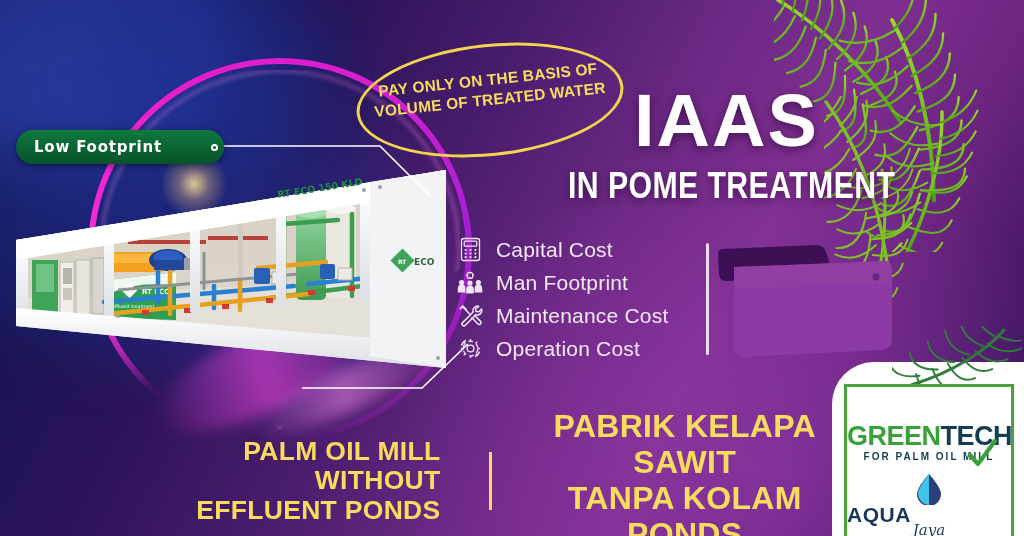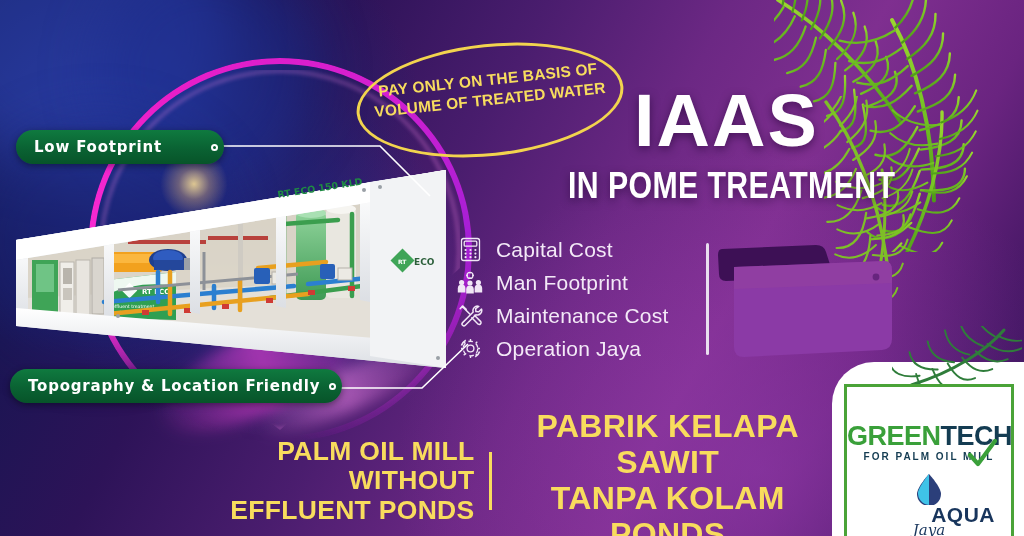--- a/index.html
+++ b/index.html
@@ -86,39 +86,39 @@
   .frow .ic{width:30px;height:26px;flex:0 0 auto;margin-right:11px;display:flex;align-items:center;justify-content:center;}
   .frow .lbl{color:#f3e9f7;font-size:21px;letter-spacing:.2px;
     font-family:Liberation Sans, sans-serif;}
 
   
   #divider{position:absolute;left:706px;top:243px;width:3px;height:112px;
     background:#f2eef6;border-radius:2px;opacity:.92;}
   #pond{position:absolute;left:716px;top:243px;width:178px;height:118px;}
 
   
-  #bottom{position:absolute;left:150px;top:446px;width:680px;height:70px;display:flex;align-items:center;}
+  #bottom{position:absolute;left:150px;top:446px;width:680px;height:70px;display:flex;align-items:center;gap:34px;}
   #bot-left{flex:1;text-align:right;padding-right:14px;color:#f8dc5d;font-weight:bold;
     font-size:26.5px;line-height:1.12;letter-spacing:.3px;}
   #bot-bar{width:3px;height:58px;background:#f8dc5d;flex:0 0 auto;}
   #bot-right{flex:1;text-align:center;padding-left:14px;color:#f8dc5d;font-weight:bold;
     font-size:32px;line-height:1.12;letter-spacing:.3px;}
 
   
   #logo-wrap{position:absolute;left:832px;top:362px;width:192px;height:222px;padding-left:44px;}
   #logo-bg{position:absolute;inset:0;background:#fff;border-radius:42px 0 0 0;}
   #logo-card{position:absolute;left:12px;top:22px;right:10px;bottom:14px;
     border:3px solid #4aa338;background:#fff;overflow:hidden;}
   #gt{position:absolute;left:0;right:0;top:34px;text-align:center;
     font-weight:bold;font-size:27px;letter-spacing:-.5px;white-space:nowrap;}
   #gt .g{color:#3aa03a;} #gt .t{color:#143c52;}
   #gt-sub{position:absolute;left:0;right:0;top:64px;text-align:center;
     color:#143c52;font-weight:bold;font-size:10px;letter-spacing:2px;}
   #check{position:absolute;right:14px;top:52px;width:30px;height:30px;}
-  #aqua{position:absolute;left:0;right:16px;top:116px;text-align:right;
+  #aqua{position:absolute;left:0;right:16px;top:116px;text-align:left;
     color:#18355c;font-weight:bold;font-size:21px;letter-spacing:.5px;}
   #jaya{position:absolute;left:0;right:0;top:134px;text-align:center;
     color:#18355c;font-size:15px;font-style:italic;font-family:"DejaVu Serif",serif;}
   #drop{position:absolute;left:50%;top:86px;margin-left:-13px;width:26px;height:32px;}
 </style>
 </head>
 <body>
 
 <div id="stage">
 
@@ -416,24 +416,20 @@
     <polyline points="2,12 222,12 272,62" fill="none" stroke="#ffffff" stroke-width="1.6"></polyline>
   </svg>
   <svg class="lead" style="left:300px;top:338px;width:200px;height:64px;" viewBox="0 0 200 64">
     <polyline points="2,50 122,50 168,6" fill="none" stroke="#ffffff" stroke-width="1.6"></polyline>
   </svg>
 
   <div class="pill" id="pill-low">
     <span>Low Footprint</span>
     <span class="dot"></span>
   </div>
-  <div class="pill" id="pill-topo">
-    <span>Topography &amp; Location Friendly</span>
-    <span class="dot"></span>
-  </div>
 
   <div id="badge">
     <div class="oval"></div>
     <div class="btxt">
       <div>PAY ONLY ON THE BASIS OF</div>
       <div>VOLUME OF TREATED WATER</div>
     </div>
   </div>
 
   <div id="iaas">IAAS</div>
@@ -492,21 +488,21 @@
       <span class="ic">
         <svg width="25" height="25" viewBox="0 0 25 25" fill="none" stroke="#f0e6f5" stroke-width="1.35">
           <circle cx="12.5" cy="12.5" r="3.4"></circle>
           <path d="M12.5 5.2 v-2.2 M12.5 19.8 v2.2 M5.2 12.5 h-2.2 M19.8 12.5 h2.2
                    M7.3 7.3 l-1.6 -1.6 M17.7 17.7 l1.6 1.6 M17.7 7.3 l1.6 -1.6 M7.3 17.7 l-1.6 1.6"></path>
           <circle cx="12.5" cy="12.5" r="7.3" stroke-dasharray="4.6 3.4"></circle>
           <path d="M3.4 9.6 a9.6 9.6 0 0 1 4.4 -5.4" stroke-width="1.6"></path>
           <path d="M21.6 15.4 a9.6 9.6 0 0 1 -4.4 5.4" stroke-width="1.6"></path>
         </svg>
       </span>
-      <span class="lbl">Operation Jaya</span>
+      <span class="lbl">Operation Cost</span>
     </div>
   </div>
 
   <div id="divider"></div>
   <svg id="pond" viewBox="0 0 178 118">
     <path d="M6 6 L100 2 Q108 2 110 9 L118 34 L10 38 Q3 38 3 31 L2 12 Q2 6 6 6 Z" fill="#3d1055"></path>
     <path d="M18 24 L168 18 Q176 18 176 27 L176 96 Q176 106 166 107 L28 114 Q18 114 18 104 Z" fill="#8b3aa6"></path>
     <path d="M18 24 L168 18 Q176 18 176 27 L176 40 L18 46 Z" fill="#96429f" opacity=".55"></path>
     <circle cx="160" cy="34" r="3.4" fill="#5d1f76" opacity=".8"></circle>
   </svg>

